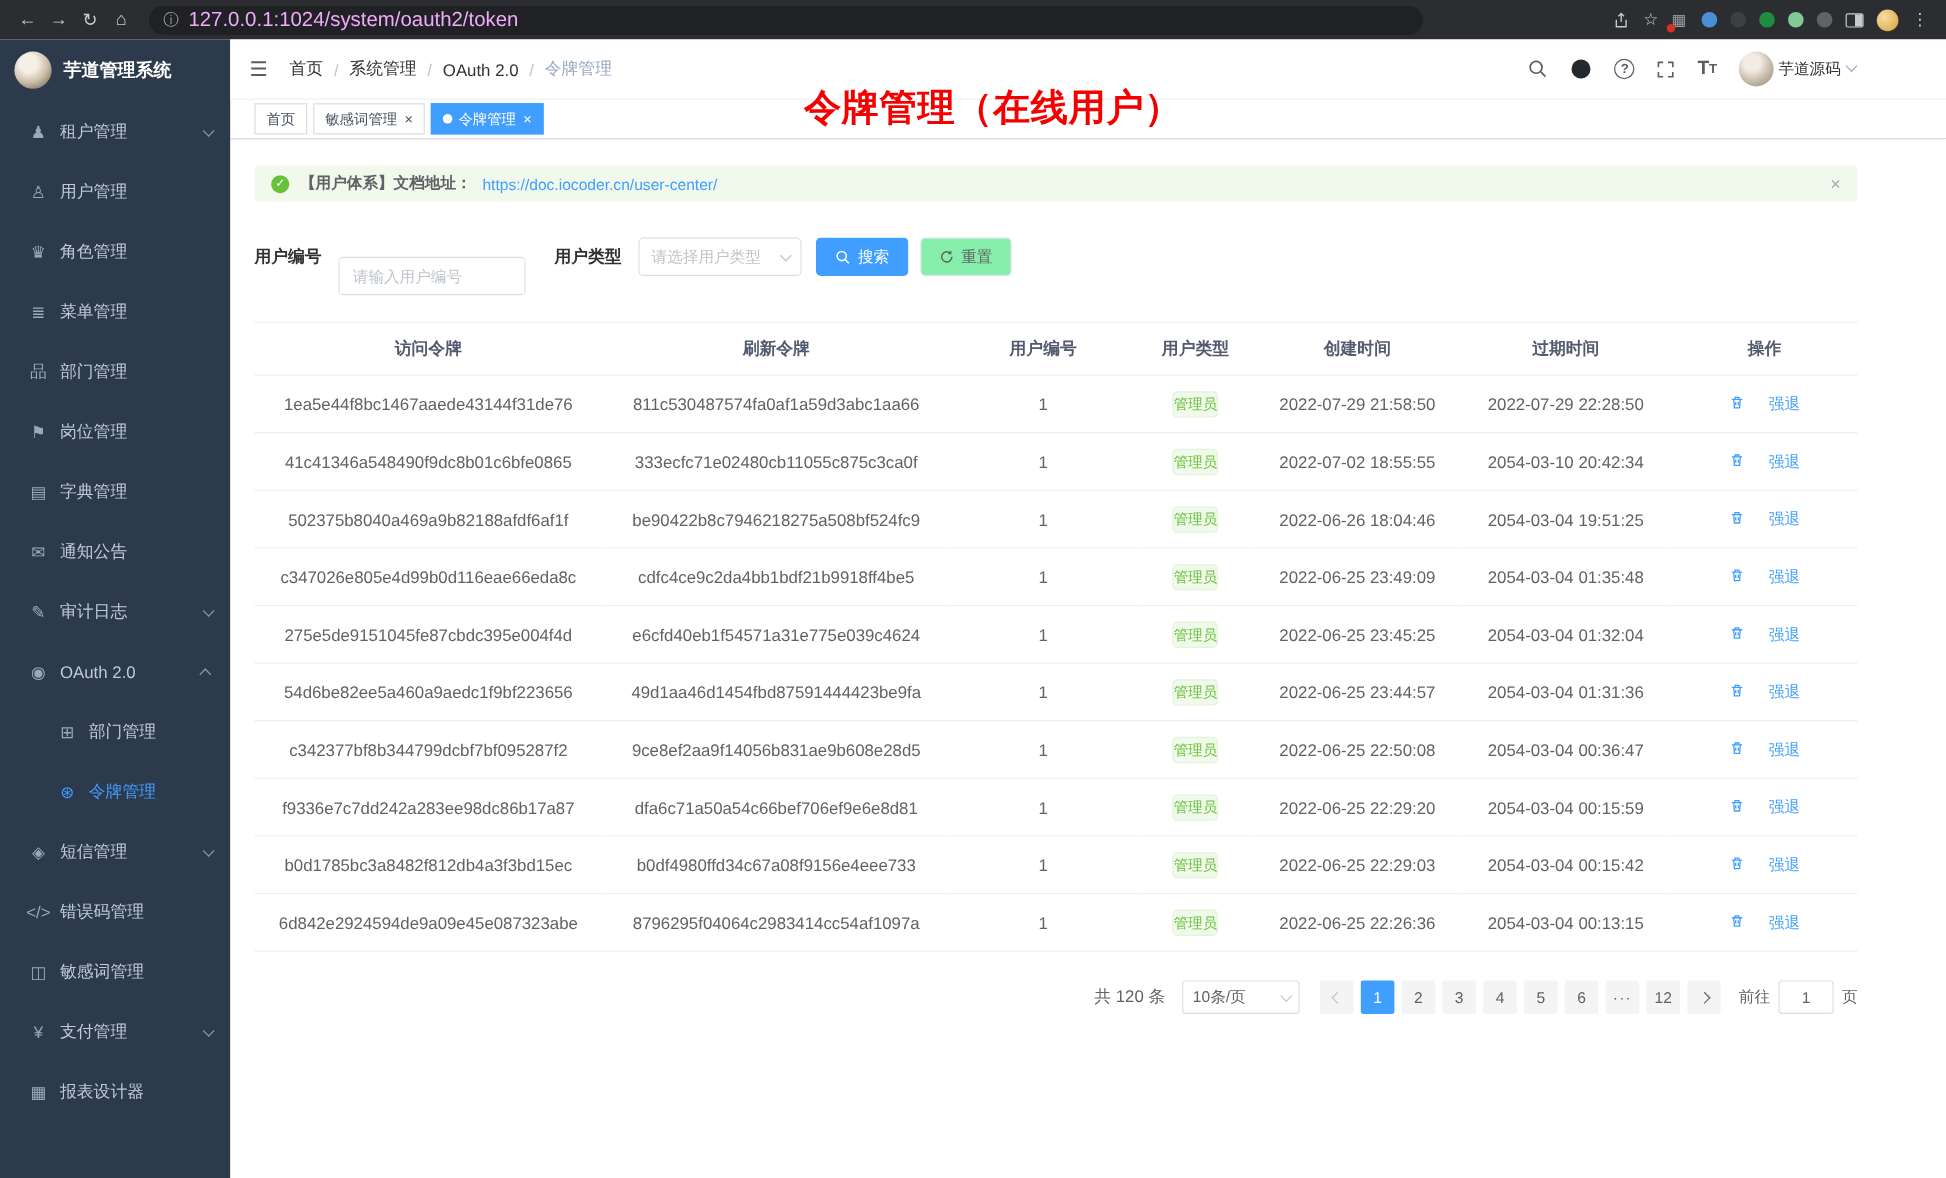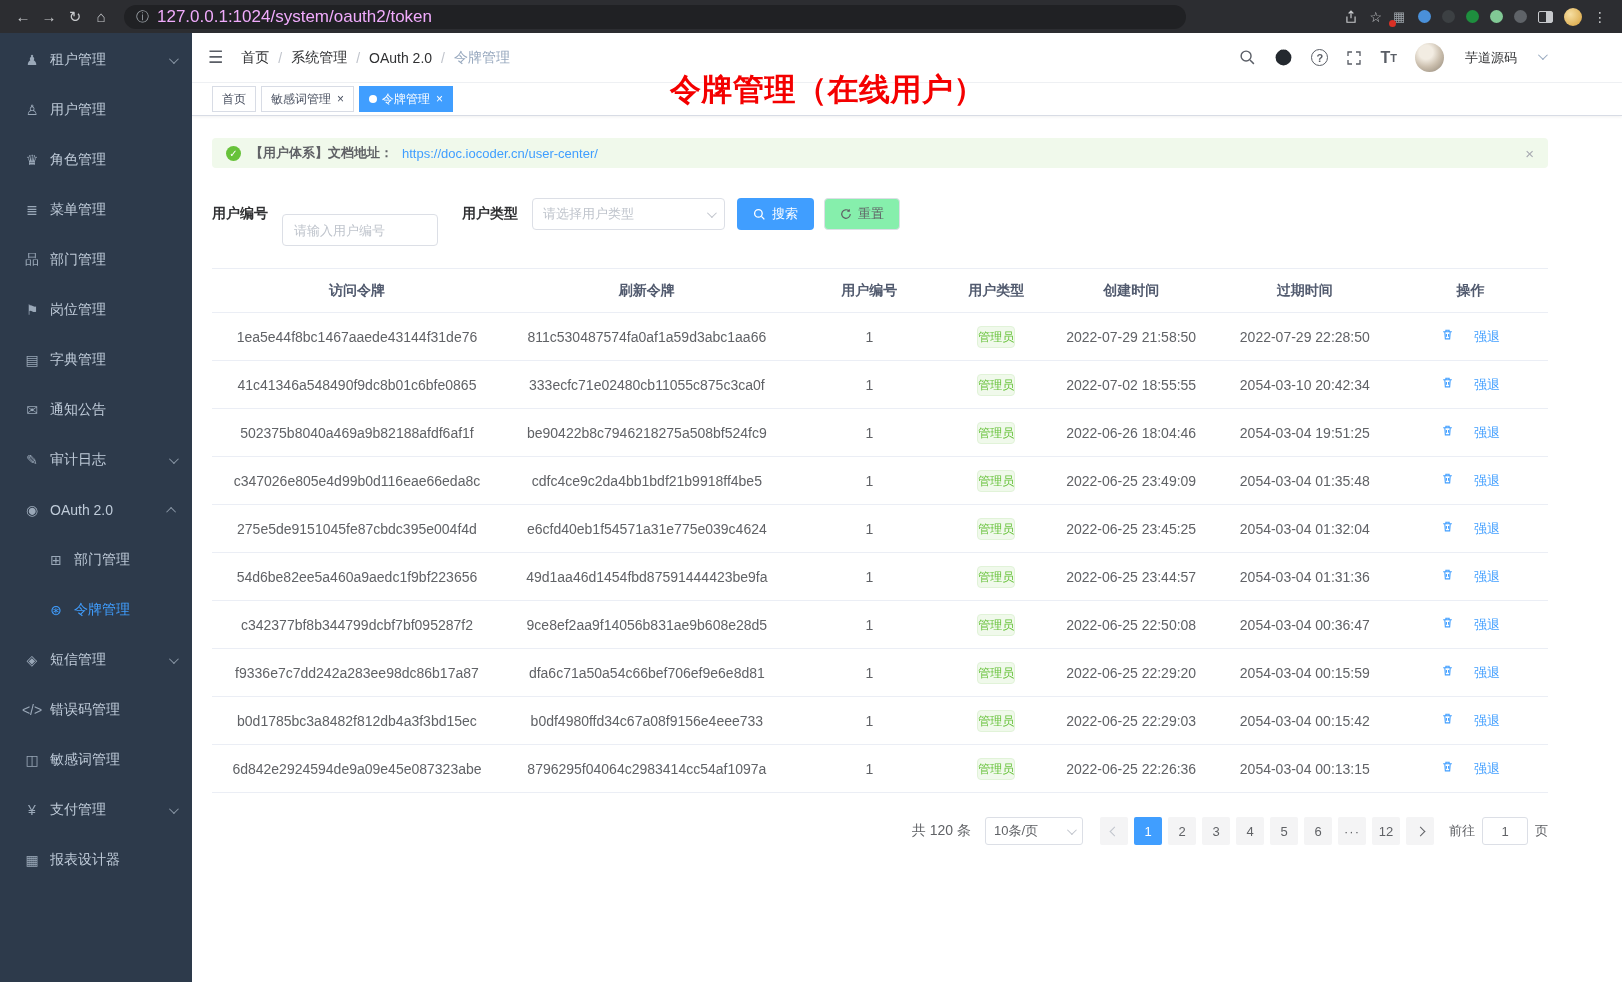--- a/index.html
+++ b/index.html
@@ -57,21 +57,21 @@
   .breadcrumb { display:flex; align-items:center; gap:9px; font-size:14px; }
   .crumb { color:#303133; font-weight:500; cursor:pointer; }
   .crumb.last { color:#97a8be; font-weight:400; cursor:default; }
   .crumb-sep { color:#c0c4cc; }
   .topbar-right { margin-left:auto; display:flex; align-items:center; gap:18px; }
   .tb-icon { display:inline-flex; align-items:center; justify-content:center; color:#5a5e66; cursor:pointer; }
   .help-circle { width:17px; height:17px; border:1.7px solid #5a5e66; border-radius:50%;
                  font-size:11px; font-weight:700; display:inline-flex; align-items:center; justify-content:center; }
   .font-icon { font-size:16px; font-weight:700; }
   .font-icon i { font-style:normal; font-size:11px; }
-  .user-box { display:flex; align-items:center; gap:21px; cursor:pointer; }
+  .user-box { display:flex; align-items:center; gap:4px; cursor:pointer; }
   .avatar { width:29px; height:29px; border-radius:50%;
             background:radial-gradient(circle at 38% 32%, #f2ece2 0 26%, #cbbfae 55%, #8e8374 100%); }
   .username { font-size:13px; color:#303133; }
   .user-caret { color:#97a8be; display:inline-flex; margin-top:-3px; }
 
   
   .tabbar { height:33px; display:flex; align-items:center; gap:5px; padding:0 20px;
             border-bottom:1px solid #d8dce5; box-shadow:0 1px 3px rgba(0,0,0,0.06); }
   .tab { height:26px; display:inline-flex; align-items:center; gap:5px; padding:0 9px;
          border:1px solid #d8dce5; font-size:12px; color:#495060; background:#fff; cursor:pointer; }
@@ -89,36 +89,36 @@
   .alert-text { font-size:13px; color:#606266; font-weight:600; }
   .alert-link { font-size:13px; color:#409eff; cursor:pointer; }
   .alert-close { margin-left:auto; color:#a8abb2; font-size:15px; cursor:pointer; }
 
   .filters { display:flex; align-items:center; margin-top:14px; }
   .f-label { font-size:14px; font-weight:700; color:#303133; margin-right:14px; }
   .f-input { width:156px; height:32px; border:1px solid #dcdfe6; border-radius:4px;
              padding:0 11px; font-size:13px; color:#606266; outline:none; margin-right:24px;
              font-family:inherit;margin-top:32px; }
   .f-input::placeholder { color:#bfc4cc; }
-  .f-select { width:193px; height:32px; border:1px solid #dcdfe6; border-radius:4px; padding:0 10px;
+  .f-select { width:136px; height:32px; border:1px solid #dcdfe6; border-radius:4px; padding:0 10px;
               display:flex; align-items:center; justify-content:space-between; cursor:pointer; color:#c0c4cc; }
   .f-select .ph { font-size:13px; color:#bfc4cc; }
   .btn { height:32px; border-radius:4px; display:inline-flex; align-items:center; gap:6px;
          padding:0 15px; font-size:13px; cursor:pointer; border:1px solid transparent; font-family:inherit; }
   .btn-primary { background:#409eff; color:#fff; margin-left:12px; }
   .btn-plain { background:#86efac; border-color:#dcdfe6; color:#606266; margin-left:10px; }
 
   .data-table { width:100%; border-collapse:collapse; margin-top:22px; table-layout:fixed; }
   .data-table th { height:44px; font-size:14px; font-weight:700; color:#515a6e; text-align:center;
                    border-top:1px solid #ebeef5; border-bottom:1px solid #ebeef5; }
   .data-table td { height:48px; font-size:14px; color:#606266; text-align:center;
                    border-bottom:1px solid #ebeef5; white-space:nowrap; overflow:hidden; }
   .badge { display:inline-block; padding:2px 0; font-size:12px; line-height:16px; color:#67c23a;
            background:#f0f9eb; border:1px solid #e1f3d8; border-radius:4px; }
-  .action-link { color:#409eff; font-size:13px; display:inline-flex; gap:20px; cursor:pointer; }
+  .action-link { color:#409eff; font-size:13px; display:inline-flex; align-items:center; gap:20px; cursor:pointer; }
 
   
   .pagination { margin-top:24px; display:flex; align-items:center; justify-content:flex-end; }
   .pg-total { font-size:14px; color:#606266; margin-right:14px; }
   .pg-size { width:98px; height:28px; border:1px solid #dcdfe6; border-radius:3px; padding:0 8px;
              display:flex; align-items:center; justify-content:space-between; font-size:13px;
              color:#606266; cursor:pointer; margin-right:14px; }
   .pg-size .chev { color:#c0c4cc; }
   .page-btn { min-width:28px; height:28px; background:#f4f4f5; border:none; border-radius:2px;
               font-size:13px; color:#606266; margin:0 3px; cursor:pointer; font-family:inherit;
@@ -162,20 +162,24 @@
     <span class="ext-dot" style="background:#5f6368"></span>
     <span class="split-icon"></span>
     <span class="b-avatar"></span>
     <span class="b-kebab">⋮</span>
   </div>
 </div>
 
 <div class="app">
 
   <aside class="sidebar">
+    <div class="logo">
+      <span class="logo-avatar"></span>
+      <span class="logo-title">芋道管理系统</span>
+    </div>
     <nav class="menu">
         <div class="menu-item">
           <span class="mi-icon">♟</span>
           <span class="mi-label">租户管理</span>
           <span class="mi-chevron">
             <i class="chev chev-down"></i>
           </span>
         </div>
         <div class="menu-item">
           <span class="mi-icon">♙</span>

